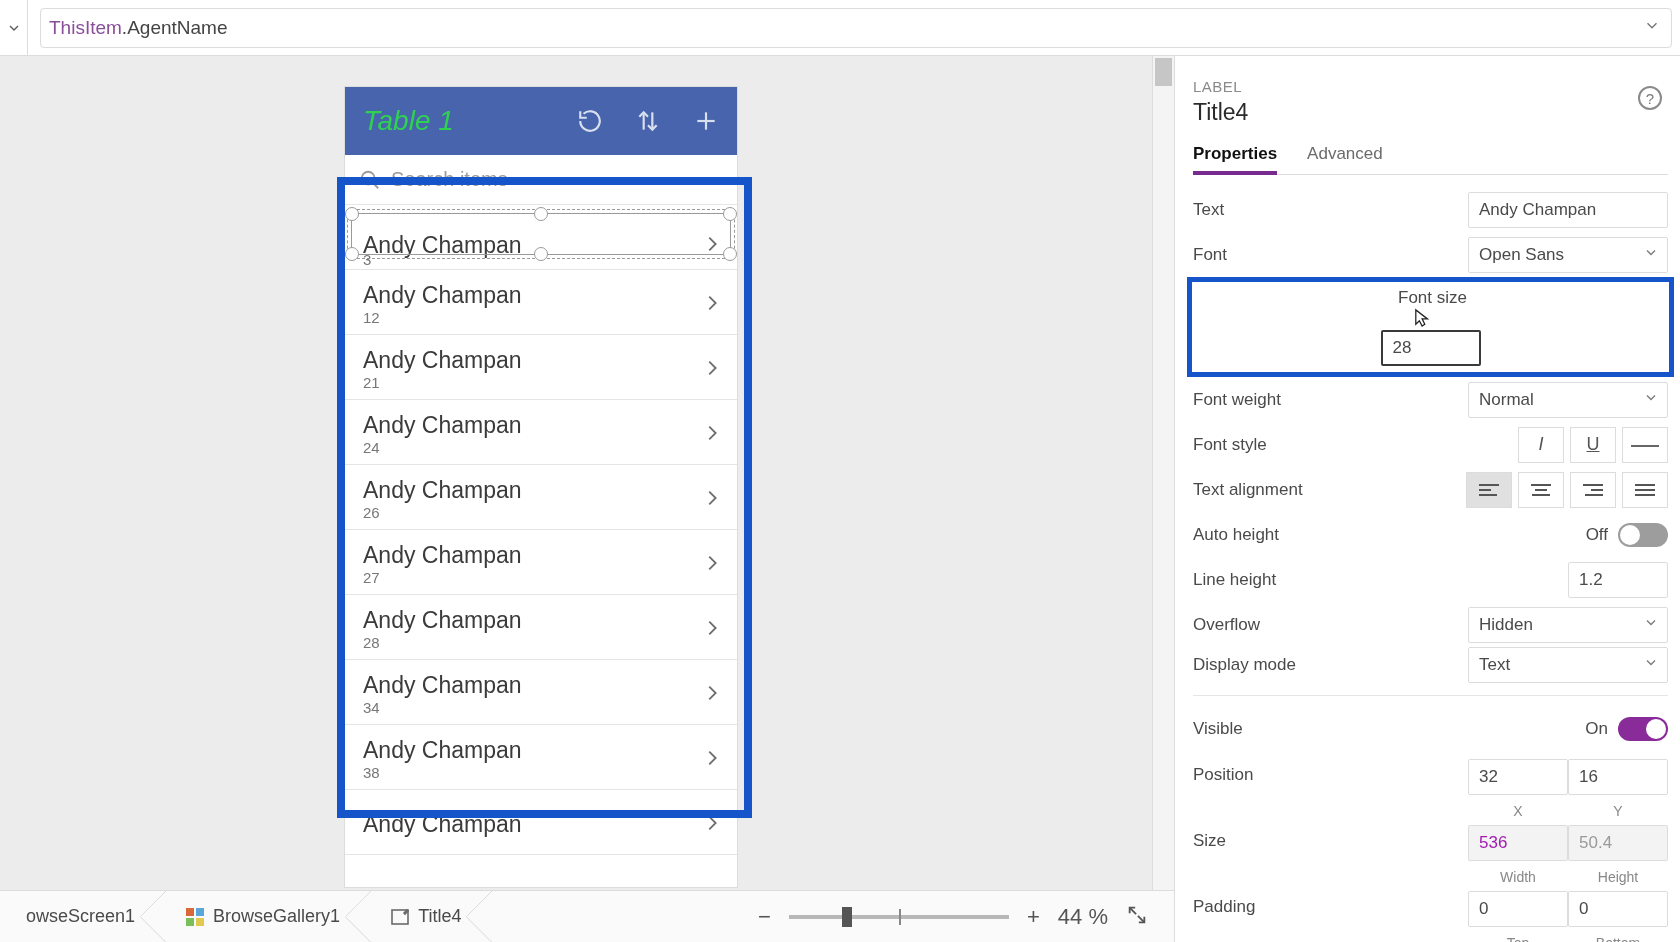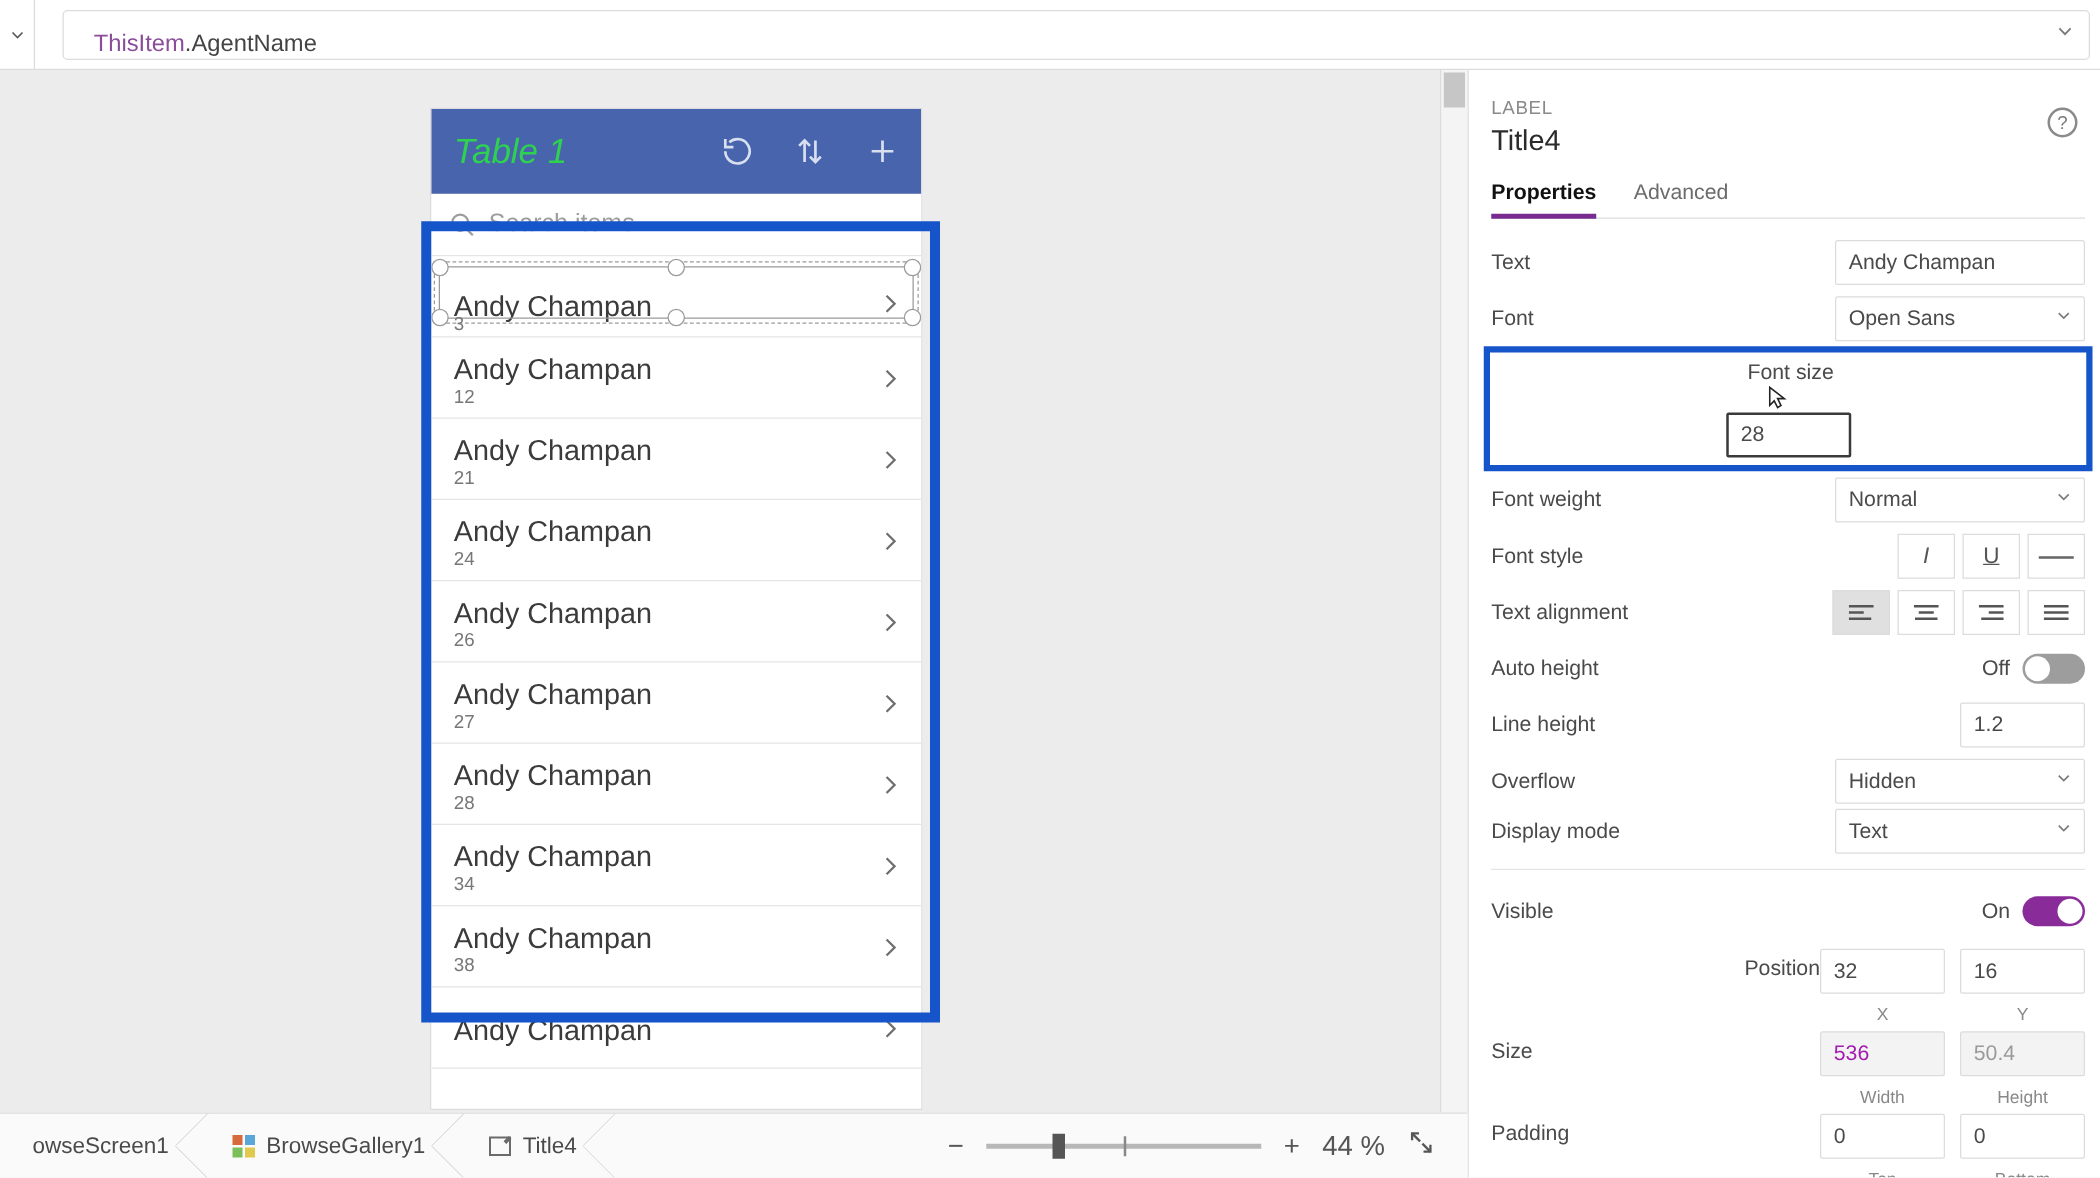--- a/index.html
+++ b/index.html
@@ -46,26 +46,25 @@
     border-right:1px solid var(--border);
     margin-right:12px;
   }
   .formula-chevron svg{width:16px;height:16px;}
   .formula-box{
     flex:1;
     height:40px;
     border:1px solid var(--border);
     border-radius:4px;
     display:flex;
-    align-items:flex-end;
-    padding:0 24px;
+    align-items:center;
+    padding:0 8px;
     font-size:19px;
     background:var(--white);
     position:relative;
-    margin-left:10px;
   }
   .formula-box .tok-obj{color:#8a4d9a;}
   .formula-box .tok-plain{color:#444;}
   .formula-collapse{
     position:absolute;right:10px;top:50%;transform:translateY(-50%);
     color:#7a7a7a;
   }
   .formula-collapse svg{width:18px;height:18px;}
 
   
@@ -255,21 +254,21 @@
   .toggle.off{background:var(--switch-off);}
   .toggle.on{background:var(--switch-on);}
   .toggle .knob{
     position:absolute;top:2px;width:20px;height:20px;border-radius:50%;background:#fff;
   }
   .toggle.off .knob{left:2px;}
   .toggle.on .knob{right:2px;}
 
   .pair{display:flex;gap:10px;flex-direction:column;align-items:center;}
   .pair .sub{font-size:14px;color:#888;margin-top:-2px;}
-  .pair-row{display:flex;gap:12px;}
+  .pair-row{display:flex;}
 
   
   .footer{
     position:absolute;left:0;right:506px;bottom:0;
     height:52px;background:var(--panel-bg);border-top:1px solid var(--border);
     display:flex;align-items:center;
     padding:0 8px;
   }
   .crumb{
     display:flex;align-items:center;gap:8px;
@@ -600,21 +599,21 @@
     <div class="prop-row">
       <div class="label">Visible</div>
       <div class="toggle-wrap">
         <span class="toggle-label">On</span>
         <div class="toggle on">
             <div class="knob"></div>
           </div>
       </div>
     </div>
 
-    <div class="prop-row" style="align-items:flex-start;padding-top:8px;text-align:right;">
+    <div class="prop-row" style="align-items:flex-start;padding-top:8px;">
       <div class="label" style="padding-top:6px">Position</div>
       <div class="pair-row">
         <div class="pair">
             <div class="ctrl-num">
               <span>32</span>
             </div>
             <div class="sub">X</div>
           </div>
         <div class="pair">
             <div class="ctrl-num">

